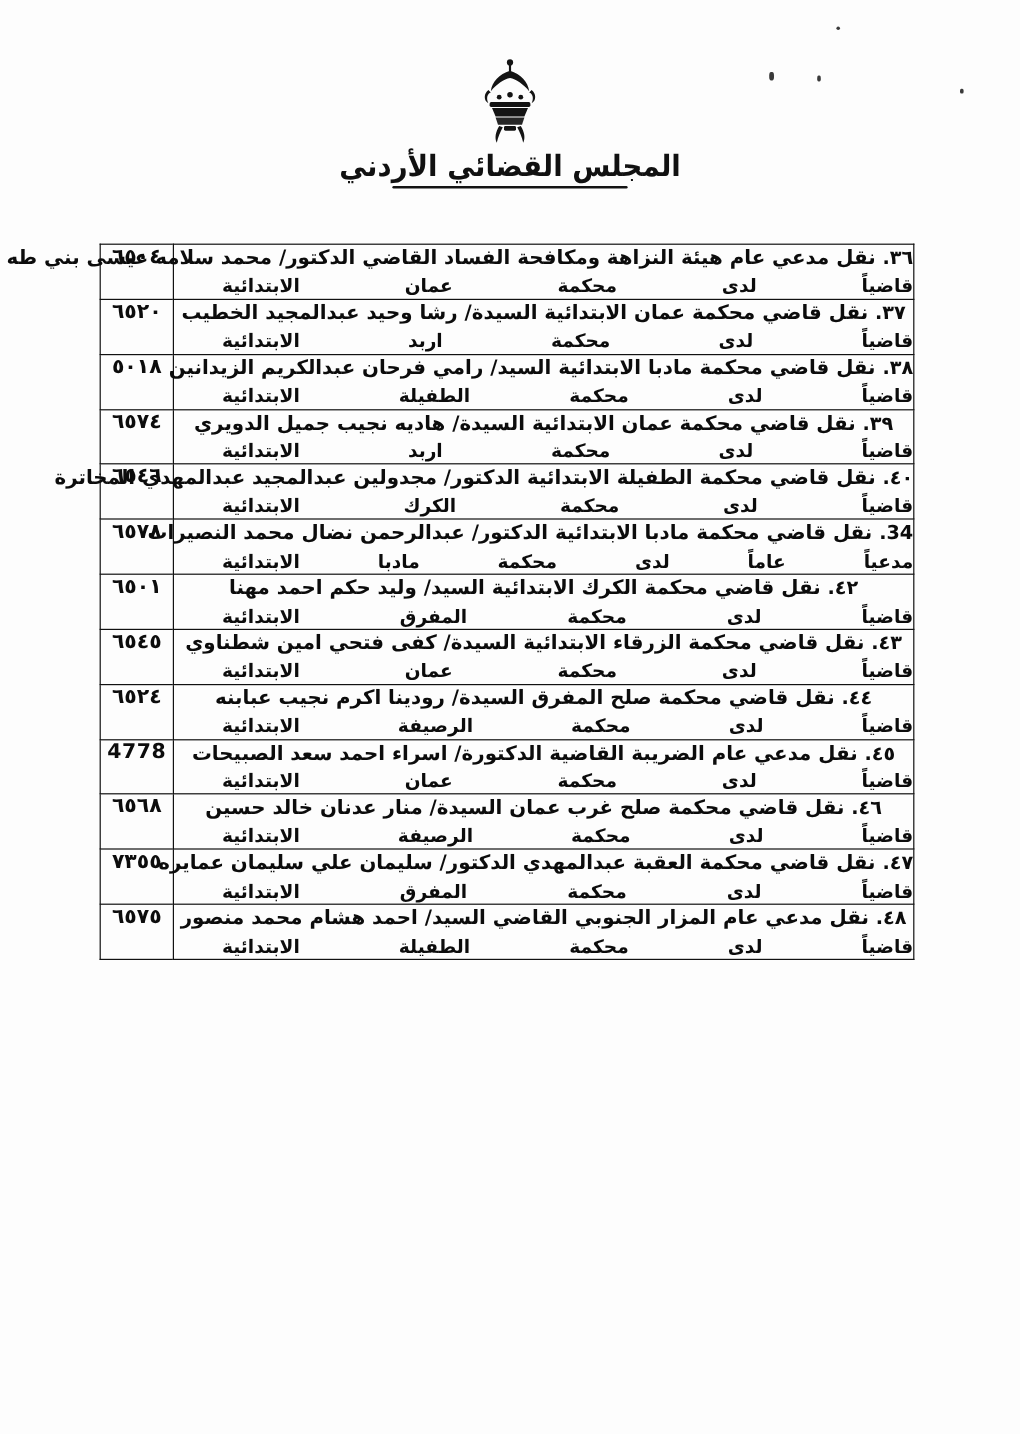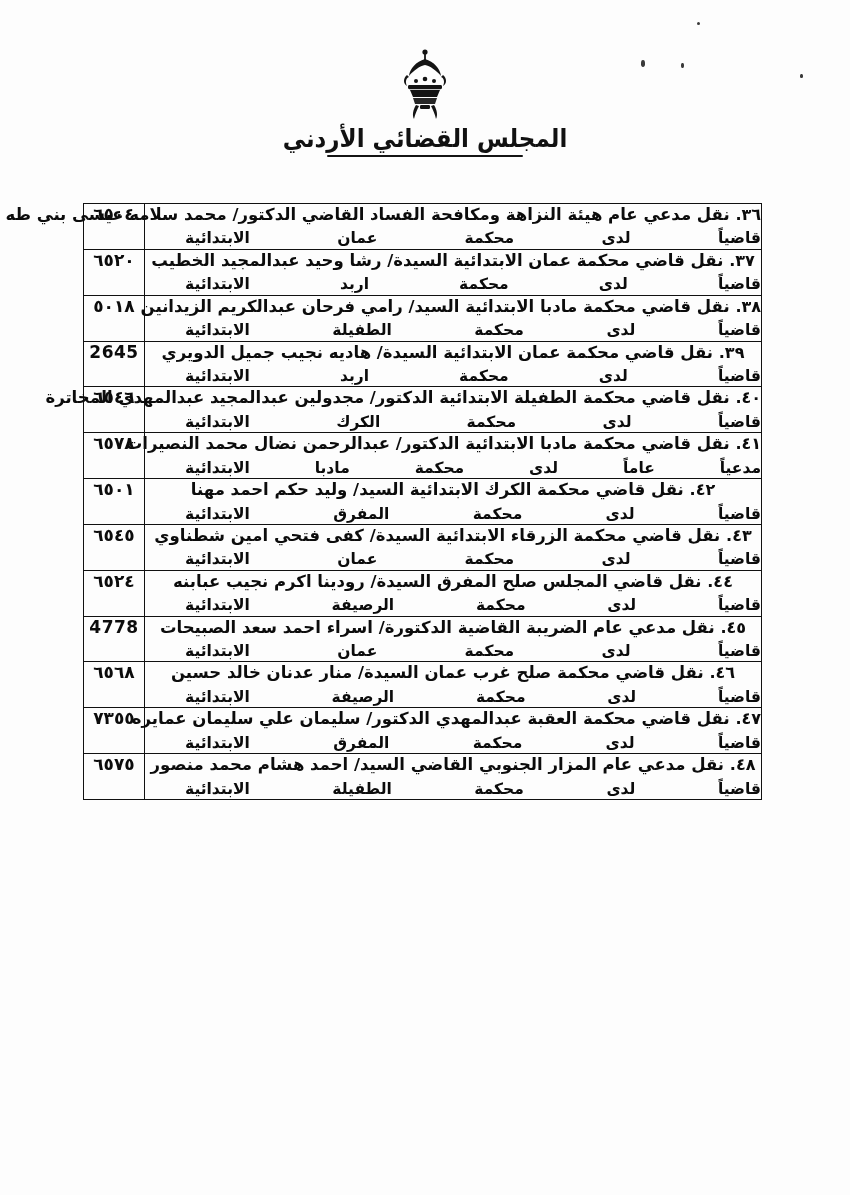--- a/index.html
+++ b/index.html
@@ -193,53 +193,53 @@
               <div class="line1"><span class="idx">٣٨.</span> <span>نقل قاضي محكمة مادبا الابتدائية السيد/ رامي فرحان عبدالكريم الزيدانين</span></div>
               <div class="line2"><span class="line2-inner">قاضياً لدى محكمة الطفيلة الابتدائية</span></div>
             </td>
             <td class="num">٥٠١٨</td>
           </tr>
           <tr>
             <td class="body">
               <div class="line1"><span class="idx">٣٩.</span> <span>نقل قاضي محكمة عمان الابتدائية السيدة/ هاديه نجيب جميل الدويري</span></div>
               <div class="line2"><span class="line2-inner">قاضياً لدى محكمة اربد الابتدائية</span></div>
             </td>
-            <td class="num">2645</td>
+            <td class="num">٦٥٧٤</td>
           </tr>
           <tr>
             <td class="body">
               <div class="line1"><span class="idx">٤٠.</span> <span>نقل قاضي محكمة الطفيلة الابتدائية الدكتور/ مجدولين عبدالمجيد عبدالمهدي المخاترة</span></div>
               <div class="line2"><span class="line2-inner">قاضياً لدى محكمة الكرك الابتدائية</span></div>
             </td>
             <td class="num">٦٥٤٦</td>
           </tr>
           <tr>
             <td class="body">
-              <div class="line1"><span class="idx">٤١.</span> <span>نقل قاضي محكمة مادبا الابتدائية الدكتور/ عبدالرحمن نضال محمد النصيرات</span></div>
+              <div class="line1"><span class="idx">34.</span> <span>نقل قاضي محكمة مادبا الابتدائية الدكتور/ عبدالرحمن نضال محمد النصيرات</span></div>
               <div class="line2"><span class="line2-inner">مدعياً عاماً لدى محكمة مادبا الابتدائية</span></div>
             </td>
             <td class="num">٦٥٧٨</td>
           </tr>
           <tr>
             <td class="body">
               <div class="line1"><span class="idx">٤٢.</span> <span>نقل قاضي محكمة الكرك الابتدائية السيد/ وليد حكم احمد مهنا</span></div>
               <div class="line2"><span class="line2-inner">قاضياً لدى محكمة المفرق الابتدائية</span></div>
             </td>
             <td class="num">٦٥٠١</td>
           </tr>
           <tr>
             <td class="body">
               <div class="line1"><span class="idx">٤٣.</span> <span>نقل قاضي محكمة الزرقاء الابتدائية السيدة/ كفى فتحي امين شطناوي</span></div>
               <div class="line2"><span class="line2-inner">قاضياً لدى محكمة عمان الابتدائية</span></div>
             </td>
             <td class="num">٦٥٤٥</td>
           </tr>
           <tr>
             <td class="body">
-              <div class="line1"><span class="idx">٤٤.</span> <span>نقل قاضي المجلس صلح المفرق السيدة/ رودينا اكرم نجيب عبابنه</span></div>
+              <div class="line1"><span class="idx">٤٤.</span> <span>نقل قاضي محكمة صلح المفرق السيدة/ رودينا اكرم نجيب عبابنه</span></div>
               <div class="line2"><span class="line2-inner">قاضياً لدى محكمة الرصيفة الابتدائية</span></div>
             </td>
             <td class="num">٦٥٢٤</td>
           </tr>
           <tr>
             <td class="body">
               <div class="line1"><span class="idx">٤٥.</span> <span>نقل مدعي عام الضريبة القاضية الدكتورة/ اسراء احمد سعد الصبيحات</span></div>
               <div class="line2"><span class="line2-inner">قاضياً لدى محكمة عمان الابتدائية</span></div>
             </td>
             <td class="num">4778</td>

